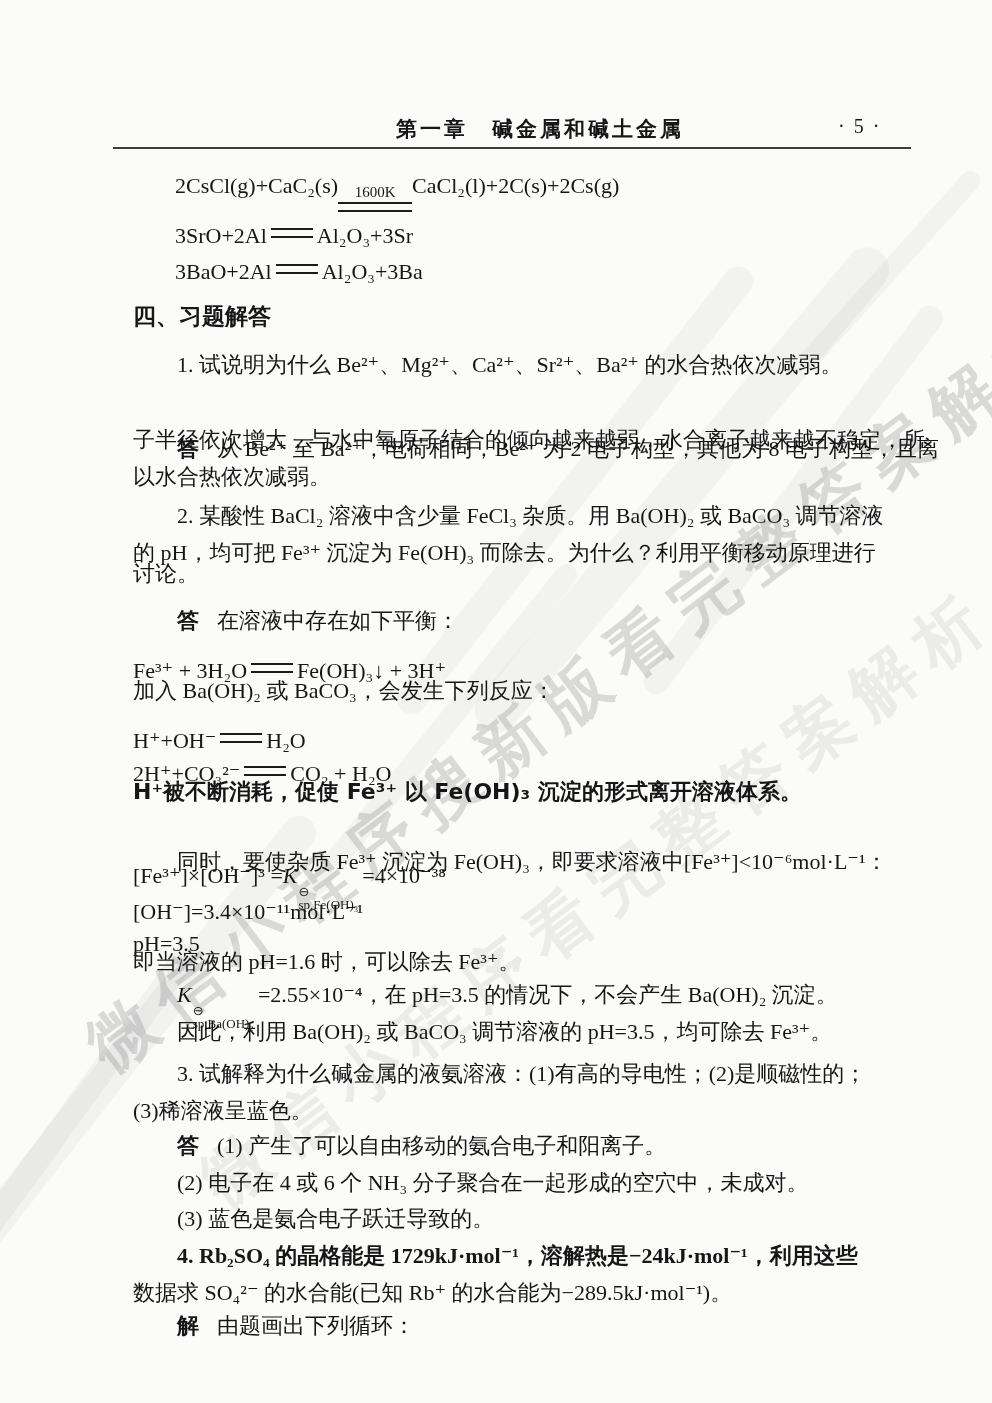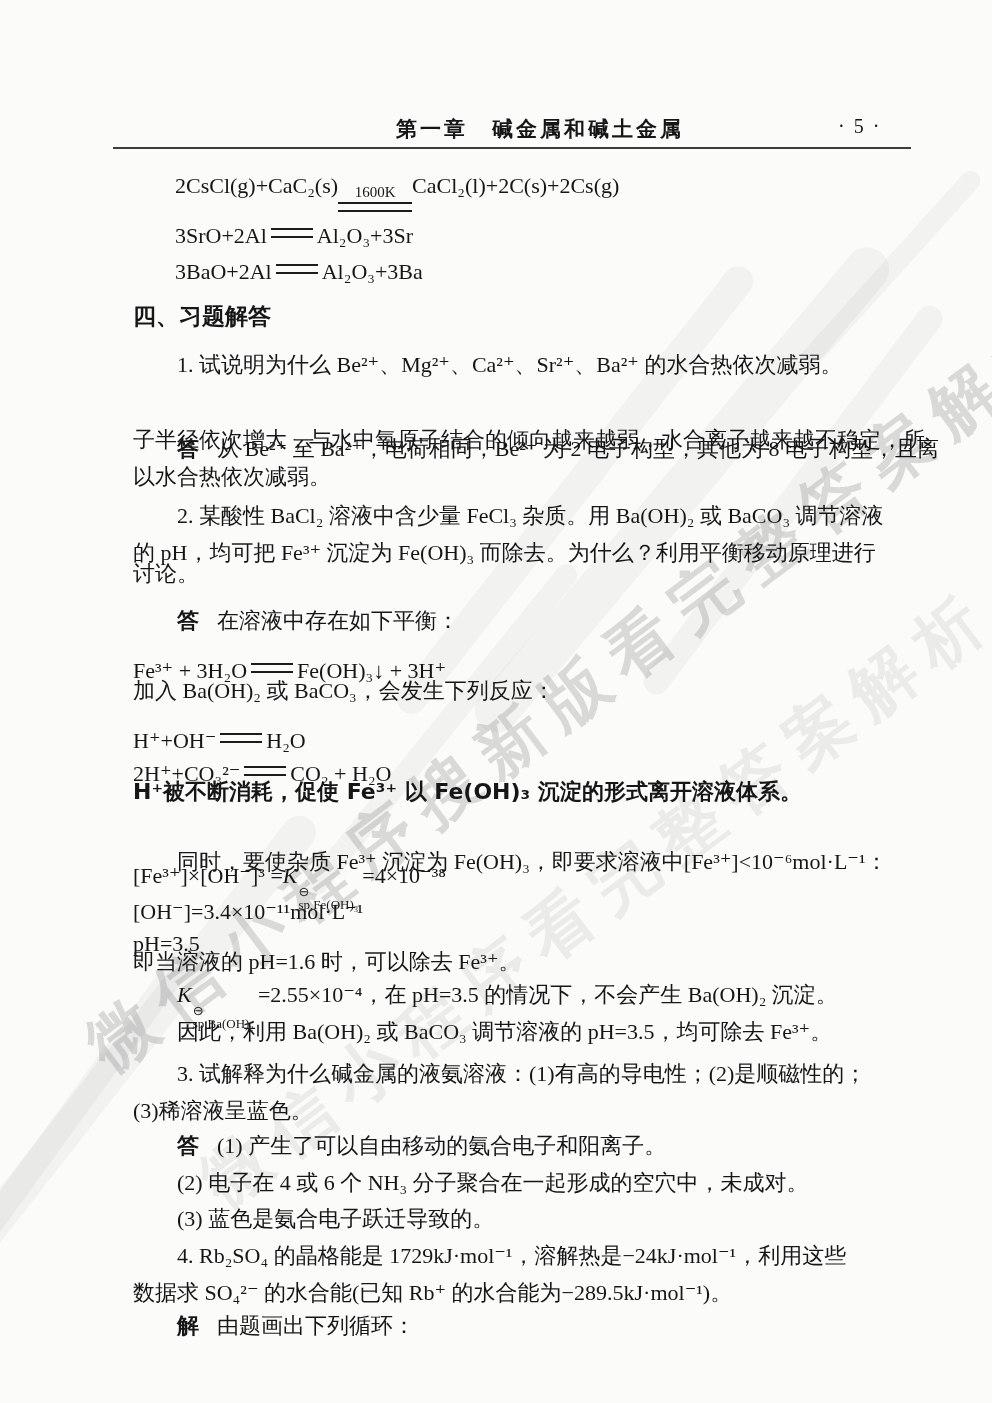--- a/index.html
+++ b/index.html
@@ -113,19 +113,19 @@
   <div class="ln" style="left:177px;top:1018px;">因此，利用 Ba(OH)₂ 或 BaCO₃ 调节溶液的 pH=3.5，均可除去 Fe³⁺。</div>
 
   <div class="ln" style="left:177px;top:1060px;">3. 试解释为什么碱金属的液氨溶液：(1)有高的导电性；(2)是顺磁性的；</div>
   <div class="ln" style="left:133px;top:1097px;">(3)稀溶液呈蓝色。</div>
   <div class="ln" style="left:177px;top:1132px;">
     <span class="lbl">答</span><span>(1) 产生了可以自由移动的氨合电子和阳离子。</span>
   </div>
   <div class="ln" style="left:177px;top:1169px;">(2) 电子在 4 或 6 个 NH₃ 分子聚合在一起形成的空穴中，未成对。</div>
   <div class="ln" style="left:177px;top:1205px;">(3) 蓝色是氨合电子跃迁导致的。</div>
 
-  <div class="ln" style="left:177px;top:1242px;">4. Rb₂SO₄ 的晶格能是 1729kJ·mol⁻¹，溶解热是−24kJ·mol⁻¹，利用这些</div>
+  <div class="ln" style="left:177px;top:1242px;font-weight:bold;">4. Rb₂SO₄ 的晶格能是 1729kJ·mol⁻¹，溶解热是−24kJ·mol⁻¹，利用这些</div>
   <div class="ln" style="left:133px;top:1279px;">数据求 SO₄²⁻ 的水合能(已知 Rb⁺ 的水合能为−289.5kJ·mol⁻¹)。</div>
   <div class="ln" style="left:177px;top:1312px;">
     <span class="lbl">解</span><span>由题画出下列循环：</span>
   </div>
 
 </div>
 
 </body></html>

